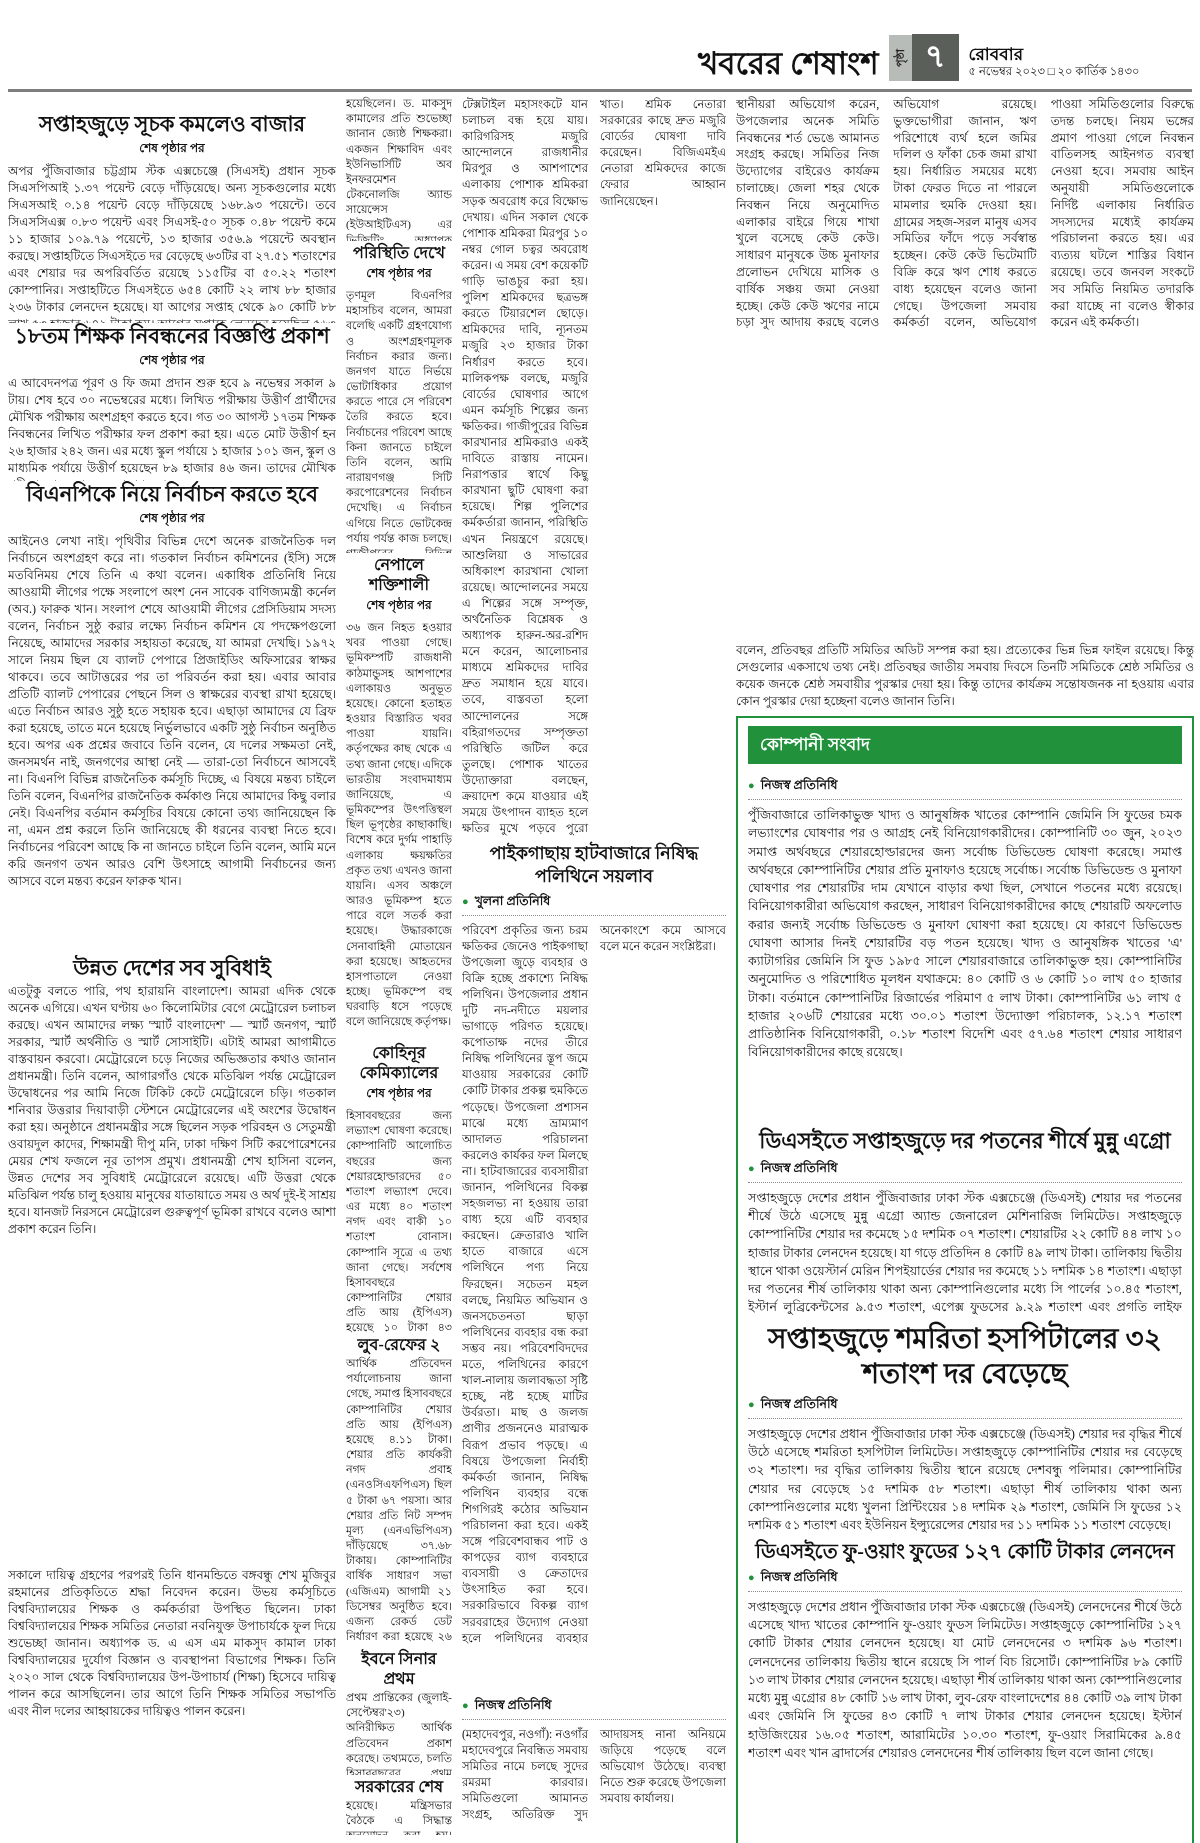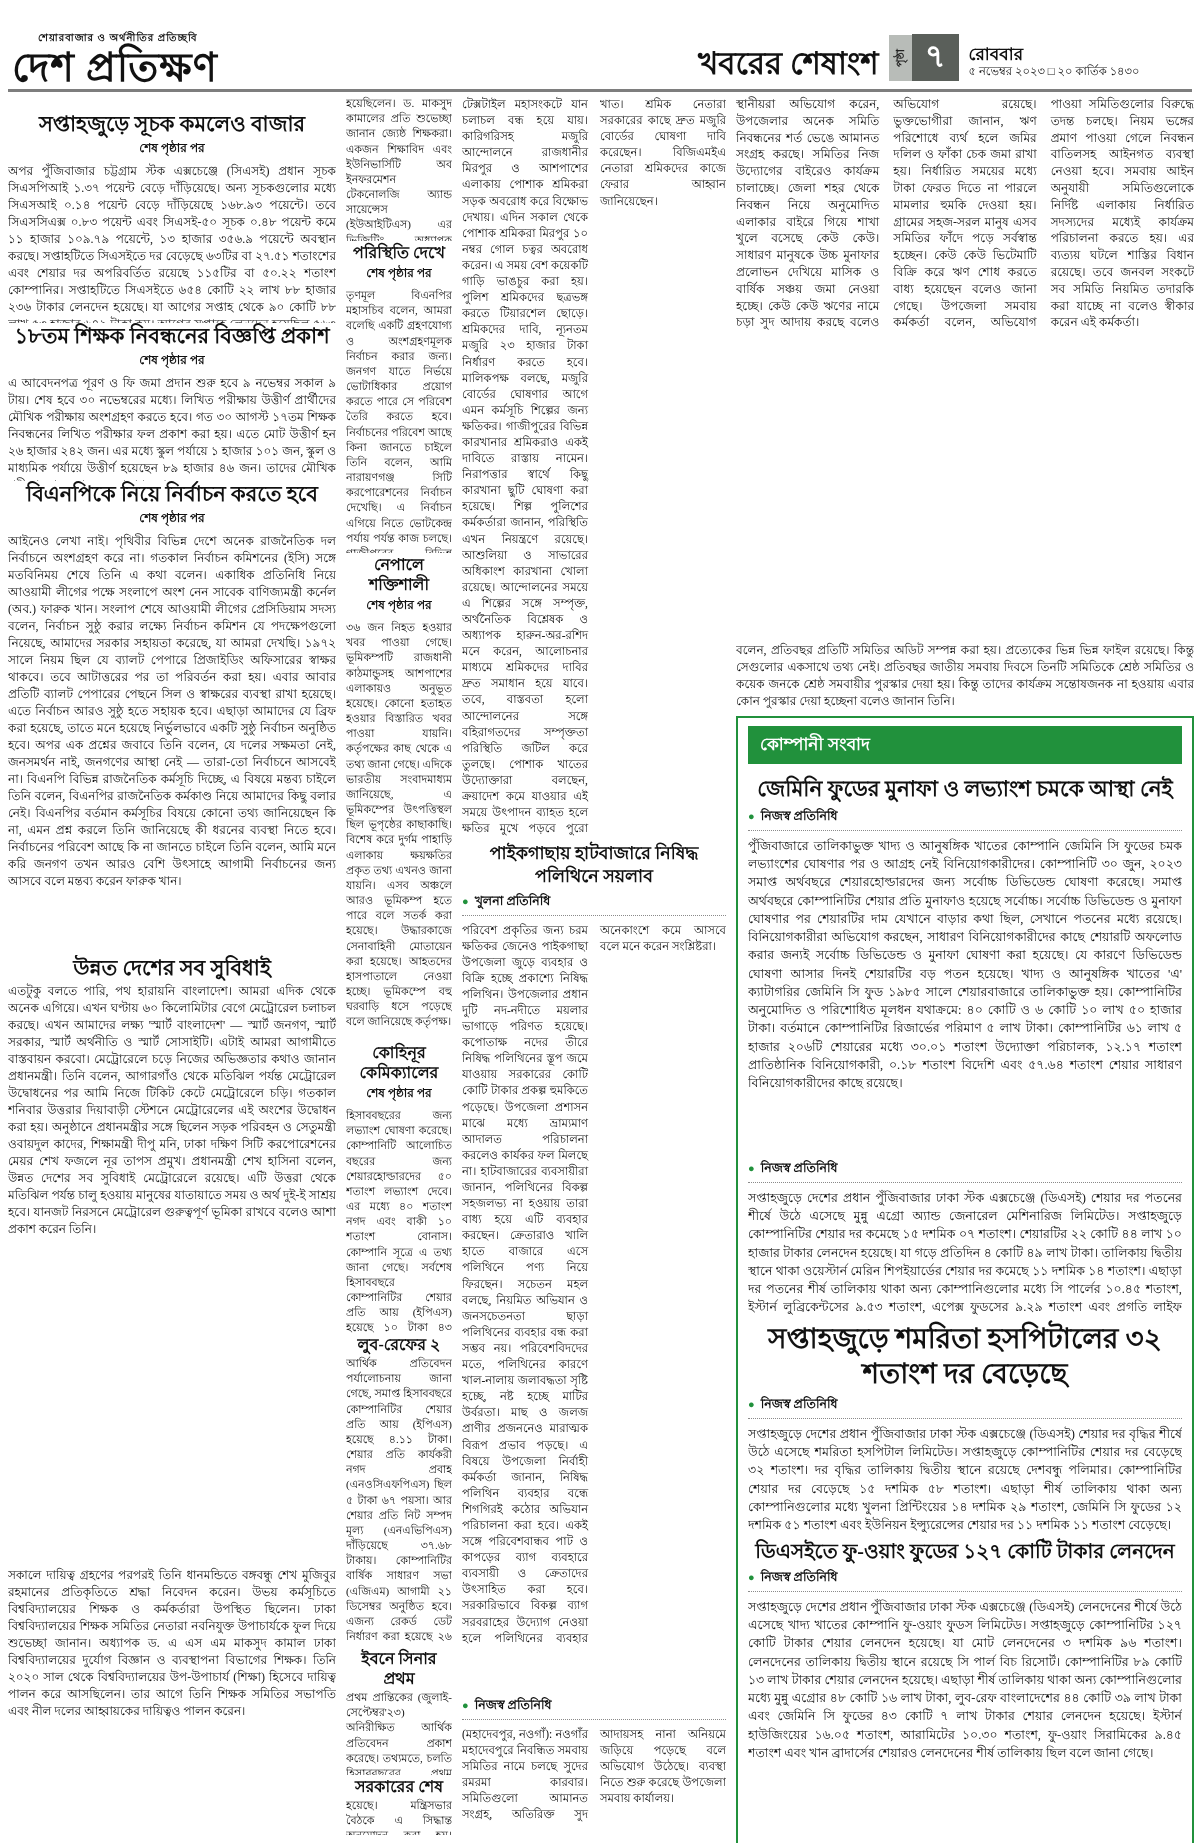--- a/index.html
+++ b/index.html
@@ -45,24 +45,20 @@
         font-family:"Liberation Sans","DejaVu Sans",sans-serif;}
   .ghl{font-size:21.5px;font-weight:bold;text-align:center;line-height:1.25;margin:4px 0 2px;}
   .gbody{font-size:12.5px;line-height:1.46;text-align:justify;}
   .tail{font-size:12px;line-height:1.42;text-align:justify;margin-top:6px;}
 </style>
 </head>
 <body>
 
 <div class="page">
 
-  <div class="masthead">
-    <div class="tagline">শেয়ারবাজার ও অর্থনীতির প্রতিচ্ছবি</div>
-    <div class="logo">দেশ প্রতিক্ষণ</div>
-  </div>
 
   <div class="hdr-right">
     <div class="section-title">খবরের শেষাংশ</div>
     <div class="page-tag">
       <div class="pgl">পৃষ্ঠা</div>
       <div class="pgn">৭</div>
     </div>
     <div class="daydate">
       <div class="day">রোববার</div>
       <div class="date">৫ নভেম্বর ২০২৩ □ ২০ কার্তিক ১৪৩০</div>
@@ -151,27 +147,27 @@
 
   <div class="region" style="left:736px;top:96px;width:458px;height:616px;">
     <div class="cols3" style="height:540px;">স্থানীয়রা অভিযোগ করেন, উপজেলার অনেক সমিতি নিবন্ধনের শর্ত ভেঙে আমানত সংগ্রহ করছে। সমিতির নিজ উদ্যোগের বাইরেও কার্যক্রম চালাচ্ছে। জেলা শহর থেকে নিবন্ধন নিয়ে অনুমোদিত এলাকার বাইরে গিয়ে শাখা খুলে বসেছে কেউ কেউ। সাধারণ মানুষকে উচ্চ মুনাফার প্রলোভন দেখিয়ে মাসিক ও বার্ষিক সঞ্চয় জমা নেওয়া হচ্ছে। কেউ কেউ ঋণের নামে চড়া সুদ আদায় করছে বলেও অভিযোগ রয়েছে। ভুক্তভোগীরা জানান, ঋণ পরিশোধে ব্যর্থ হলে জমির দলিল ও ফাঁকা চেক জমা রাখা হয়। নির্ধারিত সময়ের মধ্যে টাকা ফেরত দিতে না পারলে মামলার হুমকি দেওয়া হয়। গ্রামের সহজ-সরল মানুষ এসব সমিতির ফাঁদে পড়ে সর্বস্বান্ত হচ্ছেন। কেউ কেউ ভিটেমাটি বিক্রি করে ঋণ শোধ করতে বাধ্য হয়েছেন বলেও জানা গেছে। উপজেলা সমবায় কর্মকর্তা বলেন, অভিযোগ পাওয়া সমিতিগুলোর বিরুদ্ধে তদন্ত চলছে। নিয়ম ভঙ্গের প্রমাণ পাওয়া গেলে নিবন্ধন বাতিলসহ আইনগত ব্যবস্থা নেওয়া হবে। সমবায় আইন অনুযায়ী সমিতিগুলোকে নির্দিষ্ট এলাকায় নির্ধারিত সদস্যদের মধ্যেই কার্যক্রম পরিচালনা করতে হয়। এর ব্যত্যয় ঘটলে শাস্তির বিধান রয়েছে। তবে জনবল সংকটে সব সমিতি নিয়মিত তদারকি করা যাচ্ছে না বলেও স্বীকার করেন এই কর্মকর্তা।</div>
     <div class="tail">বলেন, প্রতিবছর প্রতিটি সমিতির অডিট সম্পন্ন করা হয়। প্রত্যেকের ভিন্ন ভিন্ন ফাইল রয়েছে। কিন্তু সেগুলোর একসাথে তথ্য নেই। প্রতিবছর জাতীয় সমবায় দিবসে তিনটি সমিতিকে শ্রেষ্ঠ সমিতির ও কয়েক জনকে শ্রেষ্ঠ সমবায়ীর পুরস্কার দেয়া হয়। কিন্তু তাদের কার্যক্রম সন্তোষজনক না হওয়ায় এবার কোন পুরস্কার দেয়া হচ্ছেনা বলেও জানান তিনি।</div>
   </div>
 
   <div class="gbox">
     <div class="gbar">কোম্পানী সংবাদ</div>
 
     <div class="story">
-      <div class="ghl">জেমিনি ফুডের মুনাফা ও লভ্যাংশ চমকে আস্থা নেই</div>
       <div class="byline"><span class="dot">●</span><span>নিজস্ব প্রতিনিধি</span></div>
       <div class="dotted"></div>
       <div class="gbody" style="height:318px;overflow:hidden;">পুঁজিবাজারে তালিকাভুক্ত খাদ্য ও আনুষঙ্গিক খাতের কোম্পানি জেমিনি সি ফুডের চমক লভ্যাংশের ঘোষণার পর ও আগ্রহ নেই বিনিয়োগকারীদের। কোম্পানিটি ৩০ জুন, ২০২৩ সমাপ্ত অর্থবছরে শেয়ারহোল্ডারদের জন্য সর্বোচ্চ ডিভিডেন্ড ঘোষণা করেছে। সমাপ্ত অর্থবছরে কোম্পানিটির শেয়ার প্রতি মুনাফাও হয়েছে সর্বোচ্চ। সর্বোচ্চ ডিভিডেন্ড ও মুনাফা ঘোষণার পর শেয়ারটির দাম যেখানে বাড়ার কথা ছিল, সেখানে পতনের মধ্যে রয়েছে। বিনিয়োগকারীরা অভিযোগ করছেন, সাধারণ বিনিয়োগকারীদের কাছে শেয়ারটি অফলোড করার জন্যই সর্বোচ্চ ডিভিডেন্ড ও মুনাফা ঘোষণা করা হয়েছে। যে কারণে ডিভিডেন্ড ঘোষণা আসার দিনই শেয়ারটির বড় পতন হয়েছে। খাদ্য ও আনুষঙ্গিক খাতের 'এ' ক্যাটাগরির জেমিনি সি ফুড ১৯৮৫ সালে শেয়ারবাজারে তালিকাভুক্ত হয়। কোম্পানিটির অনুমোদিত ও পরিশোধিত মূলধন যথাক্রমে: ৪০ কোটি ও ৬ কোটি ১০ লাখ ৫০ হাজার টাকা। বর্তমানে কোম্পানিটির রিজার্ভের পরিমাণ ৫ লাখ টাকা। কোম্পানিটির ৬১ লাখ ৫ হাজার ২০৬টি শেয়ারের মধ্যে ৩০.০১ শতাংশ উদ্যোক্তা পরিচালক, ১২.১৭ শতাংশ প্রাতিষ্ঠানিক বিনিয়োগকারী, ০.১৮ শতাংশ বিদেশি এবং ৫৭.৬৪ শতাংশ শেয়ার সাধারণ বিনিয়োগকারীদের কাছে রয়েছে।</div>
     </div>
 
     <div class="story">
+      <div class="ghl">ডিএসইতে সপ্তাহজুড়ে দর পতনের শীর্ষে মুন্নু এগ্রো</div>
       <div class="byline"><span class="dot">●</span><span>নিজস্ব প্রতিনিধি</span></div>
       <div class="dotted"></div>
       <div class="gbody" style="height:128px;overflow:hidden;">সপ্তাহজুড়ে দেশের প্রধান পুঁজিবাজার ঢাকা স্টক এক্সচেঞ্জে (ডিএসই) শেয়ার দর পতনের শীর্ষে উঠে এসেছে মুন্নু এগ্রো অ্যান্ড জেনারেল মেশিনারিজ লিমিটেড। সপ্তাহজুড়ে কোম্পানিটির শেয়ার দর কমেছে ১৫ দশমিক ০৭ শতাংশ। শেয়ারটির ২২ কোটি ৪৪ লাখ ১০ হাজার টাকার লেনদেন হয়েছে। যা গড়ে প্রতিদিন ৪ কোটি ৪৯ লাখ টাকা। তালিকায় দ্বিতীয় স্থানে থাকা ওয়েস্টার্ন মেরিন শিপইয়ার্ডের শেয়ার দর কমেছে ১১ দশমিক ১৪ শতাংশ। এছাড়া দর পতনের শীর্ষ তালিকায় থাকা অন্য কোম্পানিগুলোর মধ্যে সি পার্লের ১০.৪৫ শতাংশ, ইস্টার্ন লুব্রিকেন্টসের ৯.৫৩ শতাংশ, এপেক্স ফুডসের ৯.২৯ শতাংশ এবং প্রগতি লাইফ ইন্স্যুরেন্সের শেয়ার দর ৮.২৮ শতাংশ কমেছে।</div>
     </div>
 
     <div class="story">
       <div class="ghl" style="font-size:28px;">সপ্তাহজুড়ে শমরিতা হসপিটালের ৩২ শতাংশ দর বেড়েছে</div>
       <div class="byline"><span class="dot">●</span><span>নিজস্ব প্রতিনিধি</span></div>
       <div class="dotted"></div>
       <div class="gbody" style="height:110px;overflow:hidden;">সপ্তাহজুড়ে দেশের প্রধান পুঁজিবাজার ঢাকা স্টক এক্সচেঞ্জে (ডিএসই) শেয়ার দর বৃদ্ধির শীর্ষে উঠে এসেছে শমরিতা হসপিটাল লিমিটেড। সপ্তাহজুড়ে কোম্পানিটির শেয়ার দর বেড়েছে ৩২ শতাংশ। দর বৃদ্ধির তালিকায় দ্বিতীয় স্থানে রয়েছে দেশবন্ধু পলিমার। কোম্পানিটির শেয়ার দর বেড়েছে ১৫ দশমিক ৫৮ শতাংশ। এছাড়া শীর্ষ তালিকায় থাকা অন্য কোম্পানিগুলোর মধ্যে খুলনা প্রিন্টিংয়ের ১৪ দশমিক ২৯ শতাংশ, জেমিনি সি ফুডের ১২ দশমিক ৫১ শতাংশ এবং ইউনিয়ন ইন্স্যুরেন্সের শেয়ার দর ১১ দশমিক ১১ শতাংশ বেড়েছে।</div>

